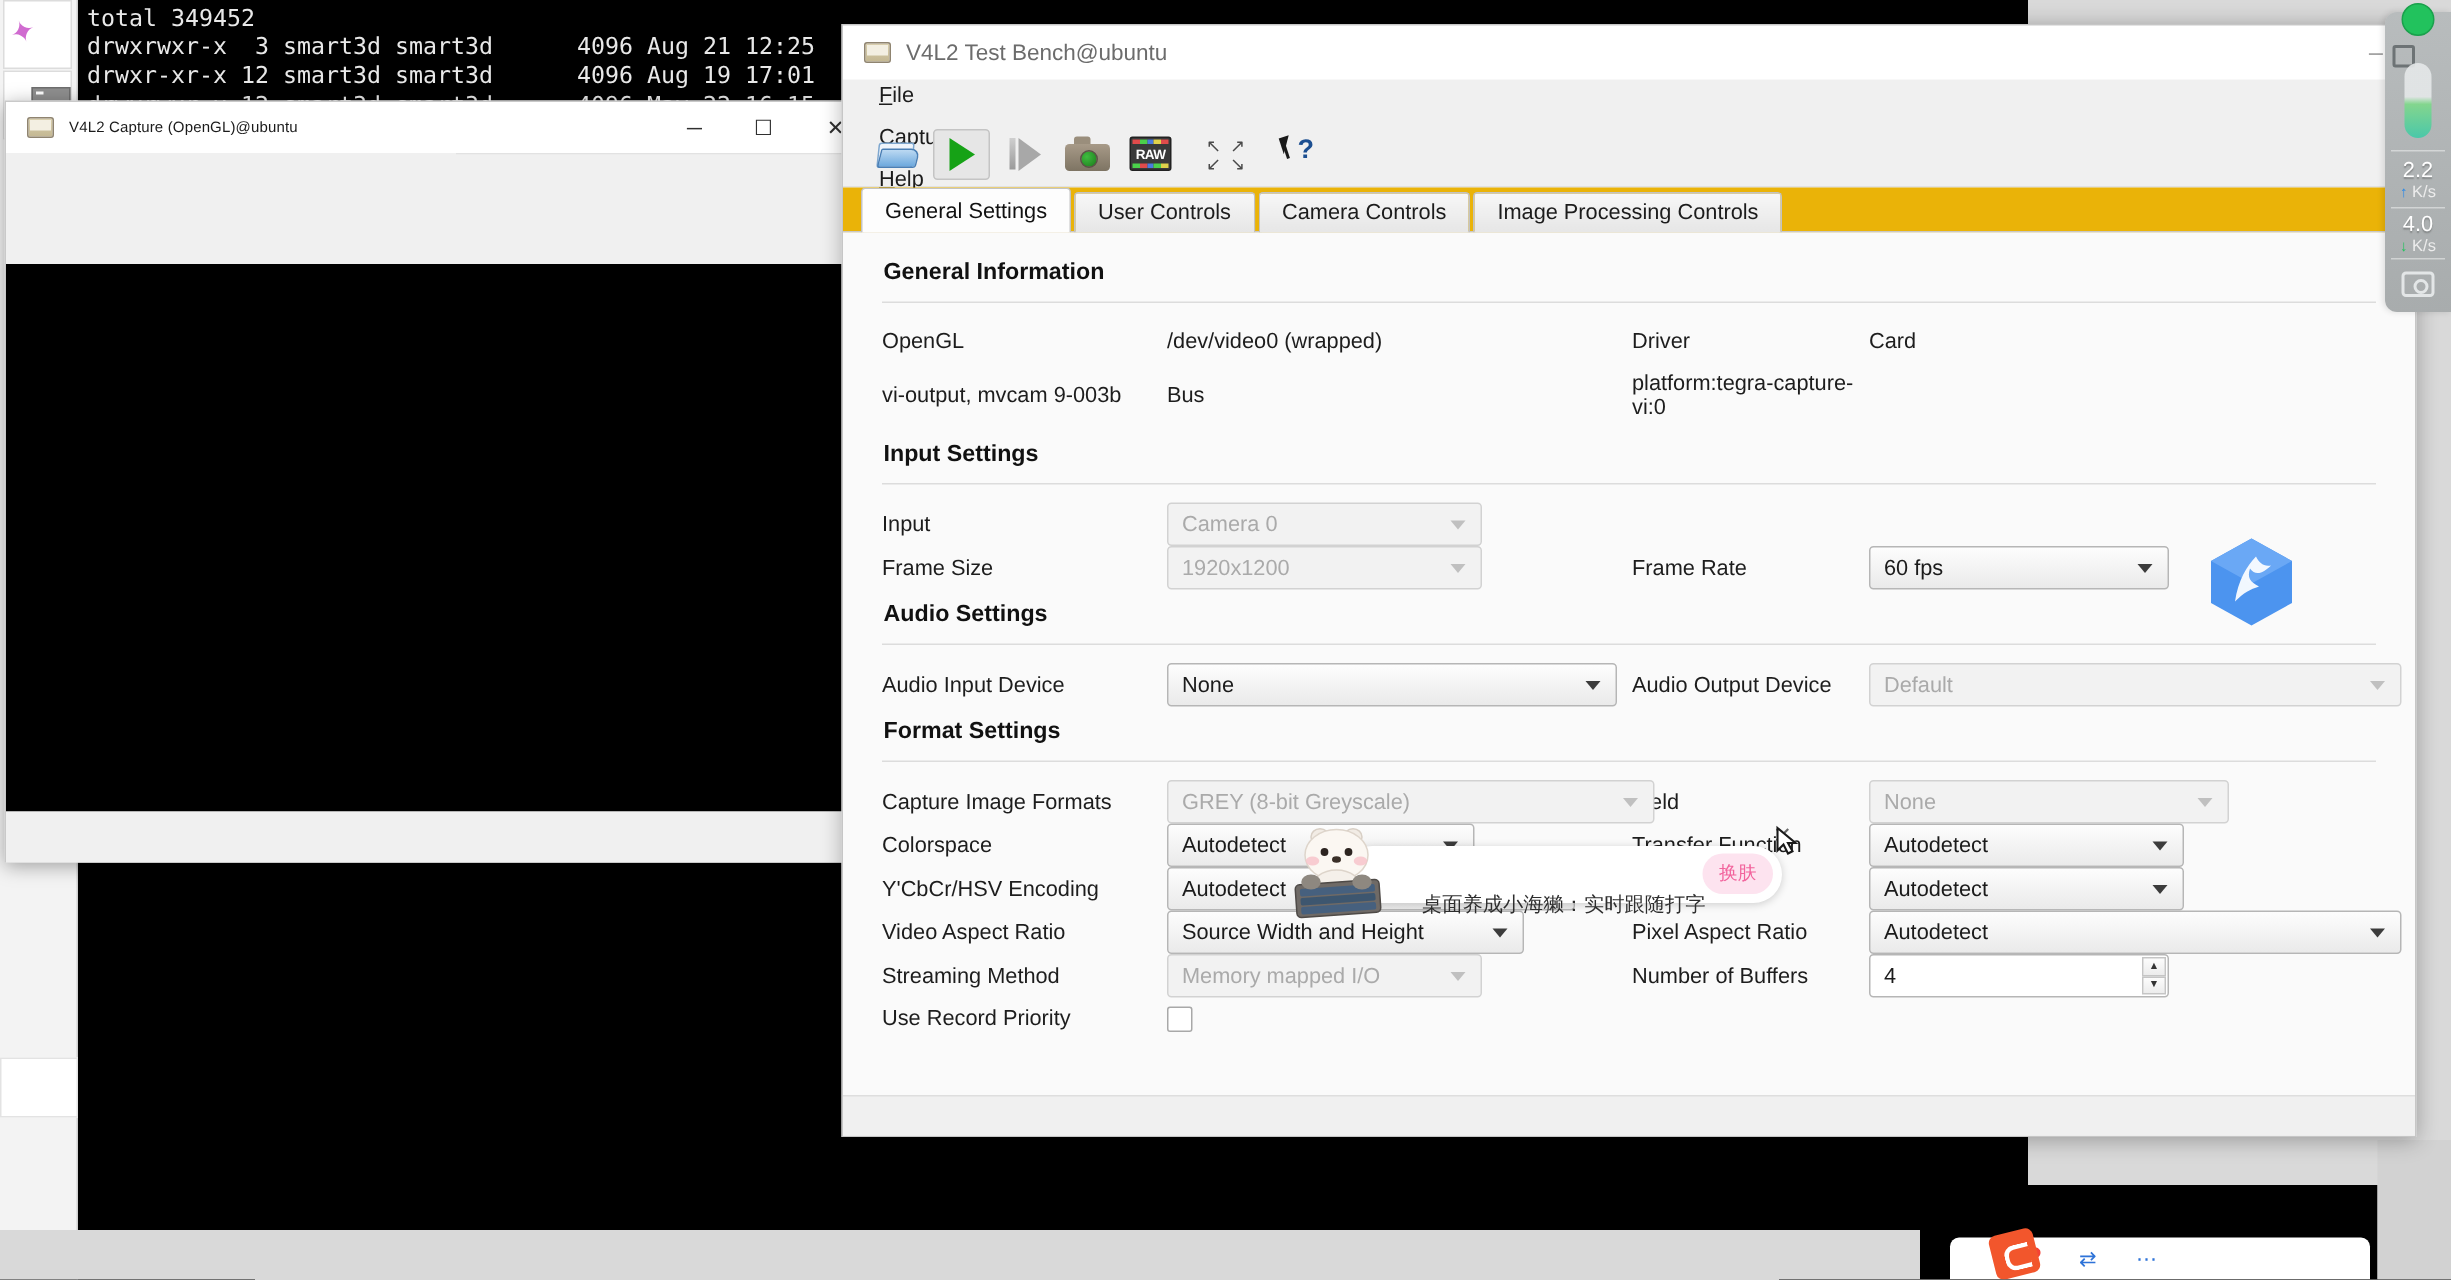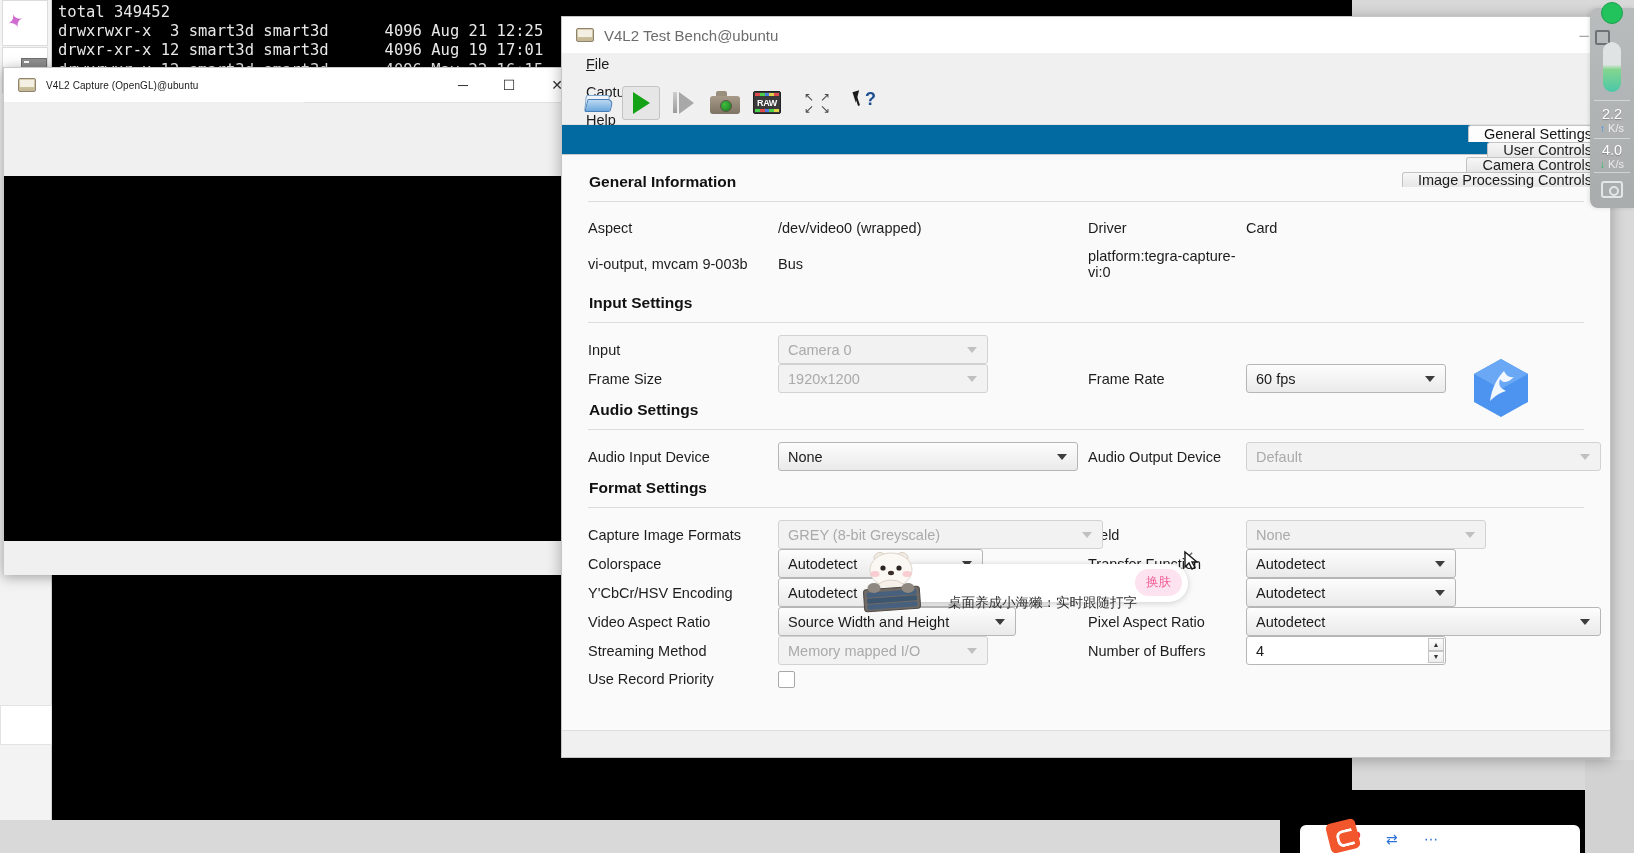--- a/index.html
+++ b/index.html
@@ -219,28 +219,28 @@
   .ico-whatsthis .arrow2 {
     position:absolute; left:2px; top:2px; width:2px;height:13px;background:#1a1a1a;
     transform: rotate(-18deg);
   }
   .ico-whatsthis .q {
     position:absolute; left:11px; top:-2px; font-size:18px; font-weight:bold; color:#1c4f91;
   }
 
   
   .tabbar {
-    height: 30px; background: #0369a1; padding-left: 12px;
-    display: flex; align-items: flex-end; position: relative; flex-direction: column;
+    height: 30px; background: #eab308; padding-left: 12px;
+    display: flex; align-items: flex-end; position: relative;
   }
   .tabbar::after {
     content:""; position:absolute; left:0; right:0; bottom:0; height:1px; background:#c8c8c8;
   }
   .tab {
-    height: 15px; padding: 0 15px; display:flex; align-items:center;
+    height: 27px; padding: 0 15px; display:flex; align-items:center;
     font-size: 14.5px; color:#1c1c1c;
     background: linear-gradient(#f7f7f7,#e6e6e6);
     border: 1px solid #c3c3c3; border-bottom: none;
     border-radius: 3px 3px 0 0; margin-right: 2px; position: relative; z-index:1;
   }
   .tab.active {
     background: #fdfdfd; height: 30px; z-index: 3;
     border-color: #c3c3c3; color: #111;
   }
 
@@ -528,21 +528,21 @@
       <div class="tab">
         <span>Image Processing Controls</span>
       </div>
     </div>
 
     <div class="content">
 
       <div class="sect-head">General Information</div>
       <div class="rule"></div>
       <div class="grid2">
-        <div class="lbl">Aspect</div>
+        <div class="lbl">OpenGL</div>
         <div class="val">/dev/video0 (wrapped)</div>
         <div class="lbl">Driver</div>
         <div class="lbl">Card</div>
         <div class="val">vi-output, mvcam 9-003b</div>
         <div class="lbl">Bus</div>
         <div class="val">platform:tegra-capture-vi:0</div>
       </div>
 
       <div class="sect-head" style="margin-top:8px;">Input Settings</div>
       <div class="rule"></div>

